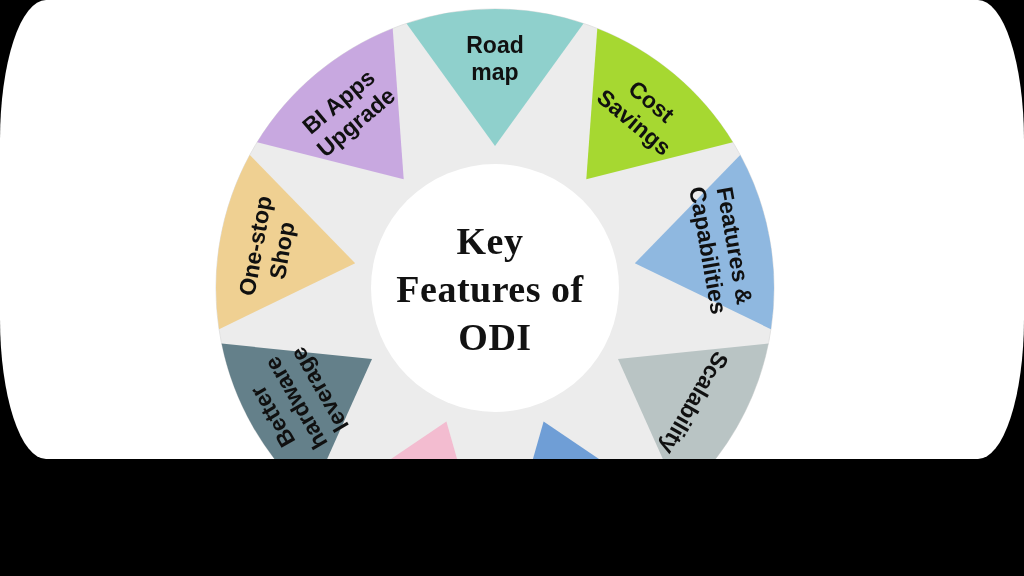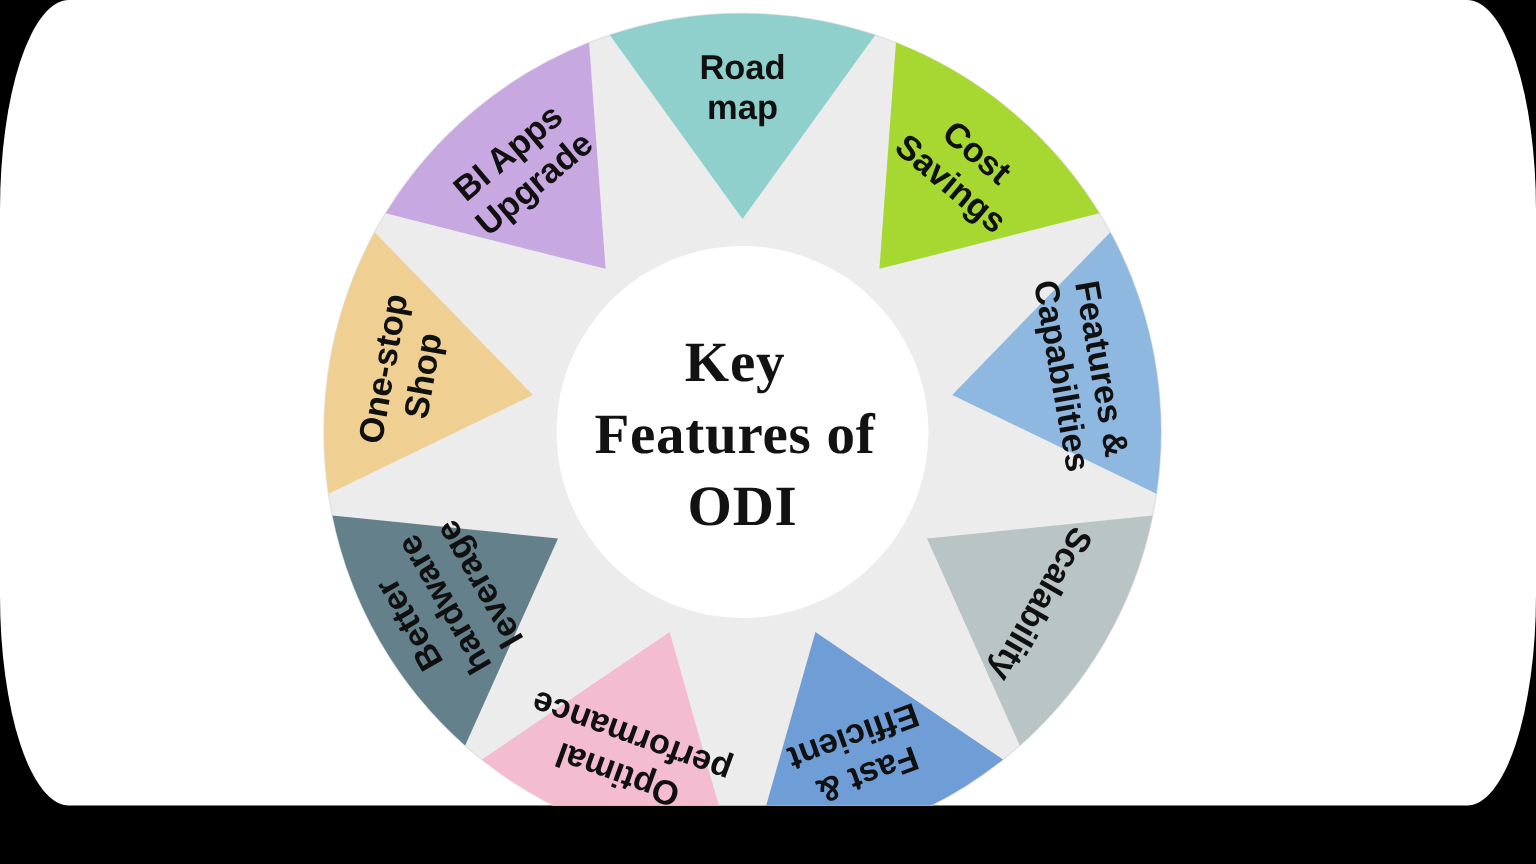--- a/index.html
+++ b/index.html
@@ -2,21 +2,21 @@
 <html><head>
 <meta charset="utf-8">
 <style>
   * { margin: 0; padding: 0; box-sizing: border-box; }
   html, body {
     width: 1024px; height: 576px;
     background: #000;
     overflow: hidden;
     font-family: "Liberation Sans", sans-serif;
   }
-  .stage { position: fixed; inset: 0; width: 1024px; height: 537px; border-radius: 12px; }
+  .stage { position: fixed; inset: 0; width: 1024px; height: 459px; border-radius: 12px; }
   .sheet {
     position: absolute; inset: 0;
     background: #ffffff;
     border-radius: 46px / 140px;
     overflow: hidden;
   }
   svg { position: absolute; left: 0; top: 0; }
   .seg-label {
     font-family: "Liberation Sans", sans-serif;
     font-weight: 700;

